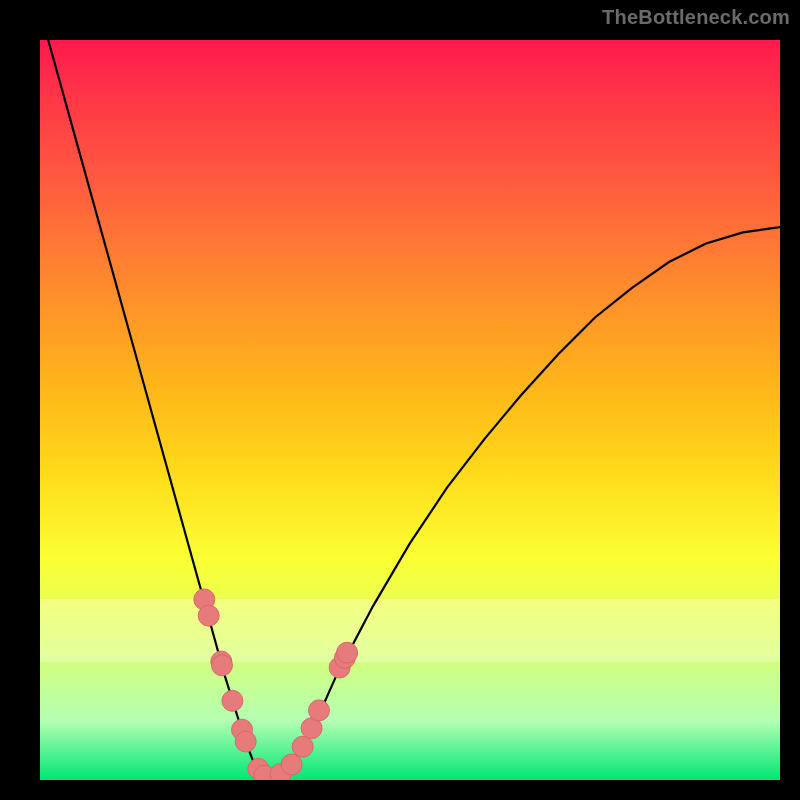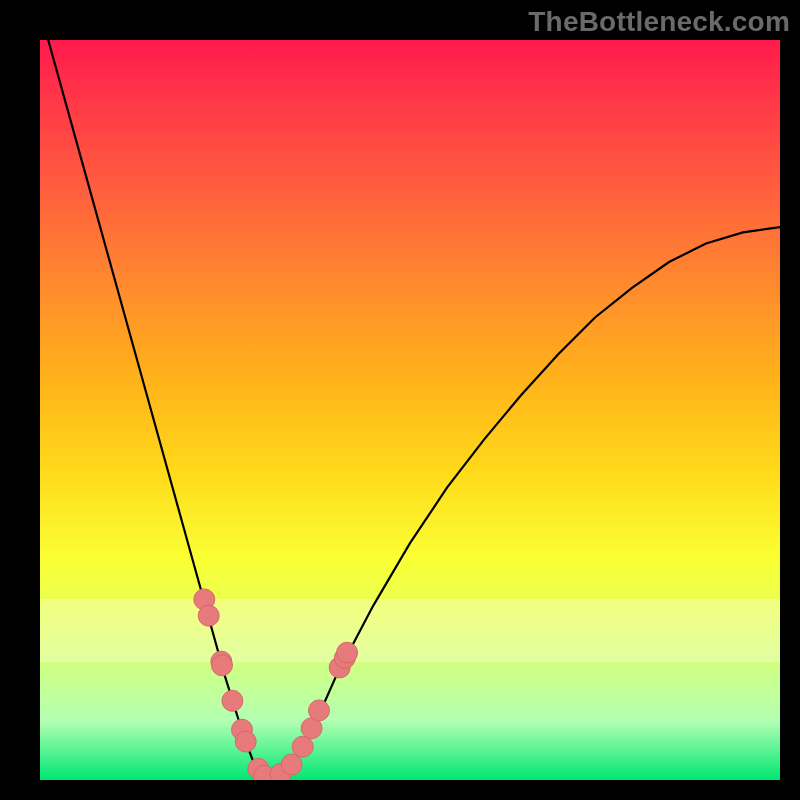--- a/index.html
+++ b/index.html
@@ -41,21 +41,21 @@
     left: 0;
     width: 100%;
     background: rgba(255,255,200,0.35);
     mix-blend-mode: screen;
   }
   .watermark {
     position: absolute;
     top: 6px;
     right: 10px;
     font-family: Arial, Helvetica, sans-serif;
-    font-size: 28px;
+    font-size: 20px;
     font-weight: 600;
     color: #6a6a6a;
     letter-spacing: 0.2px;
     user-select: none;
   }
   svg.curve {
     position: absolute;
     left: 0;
     top: 0;
     width: 740px;

